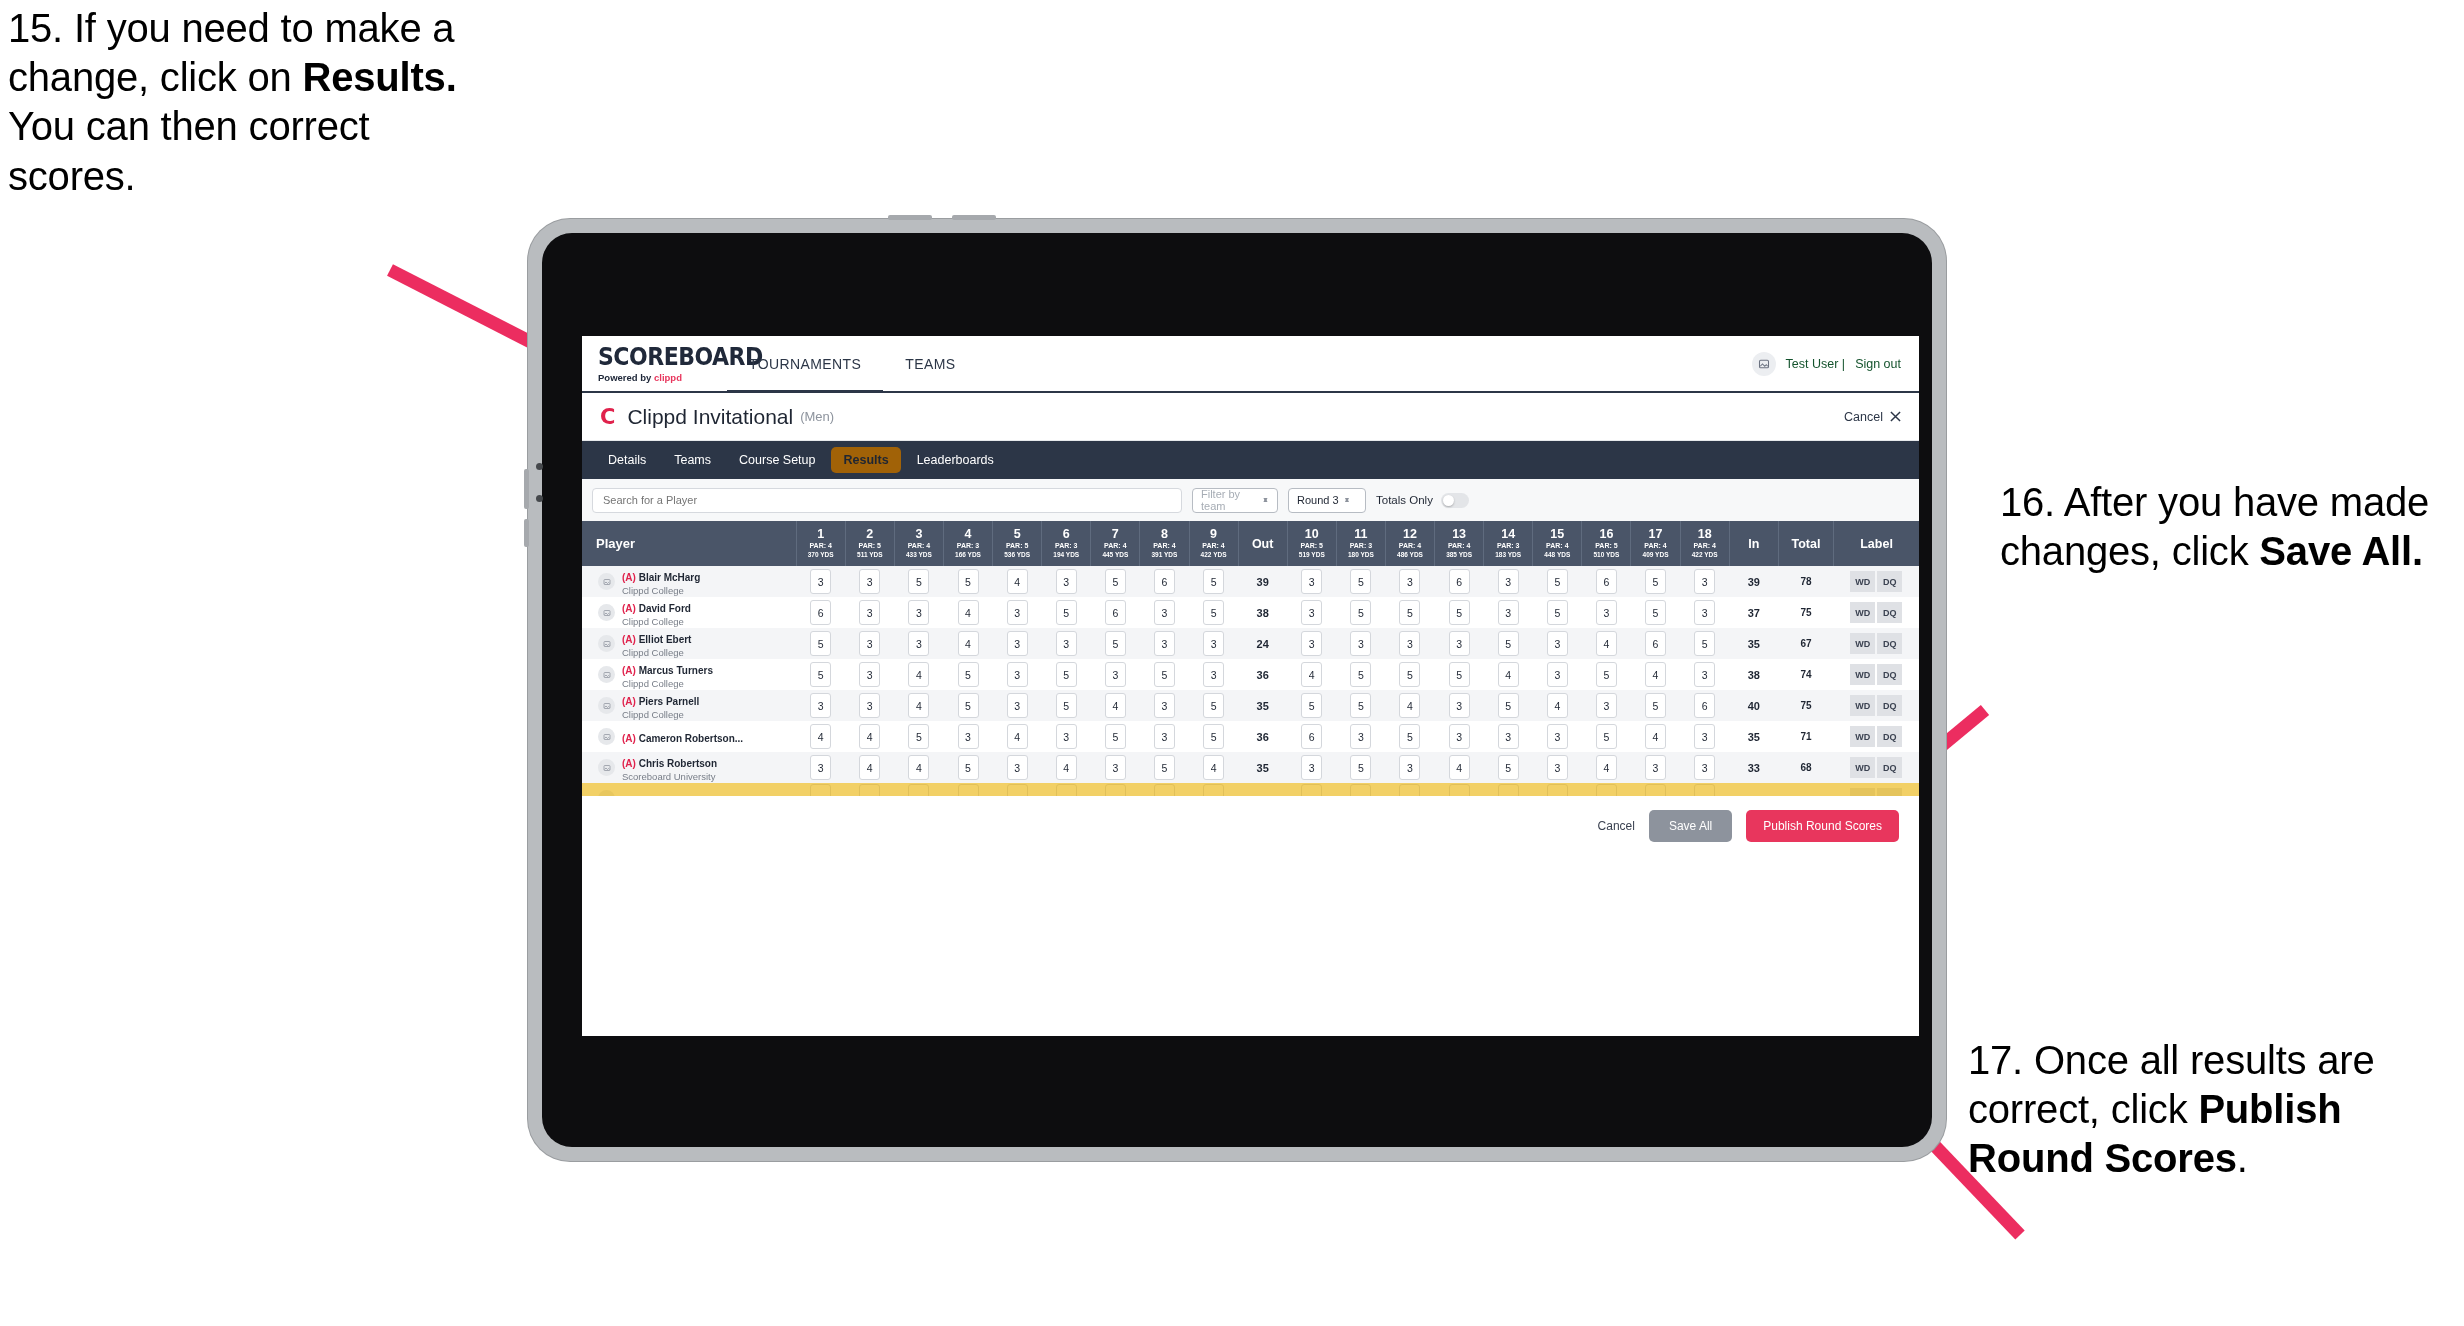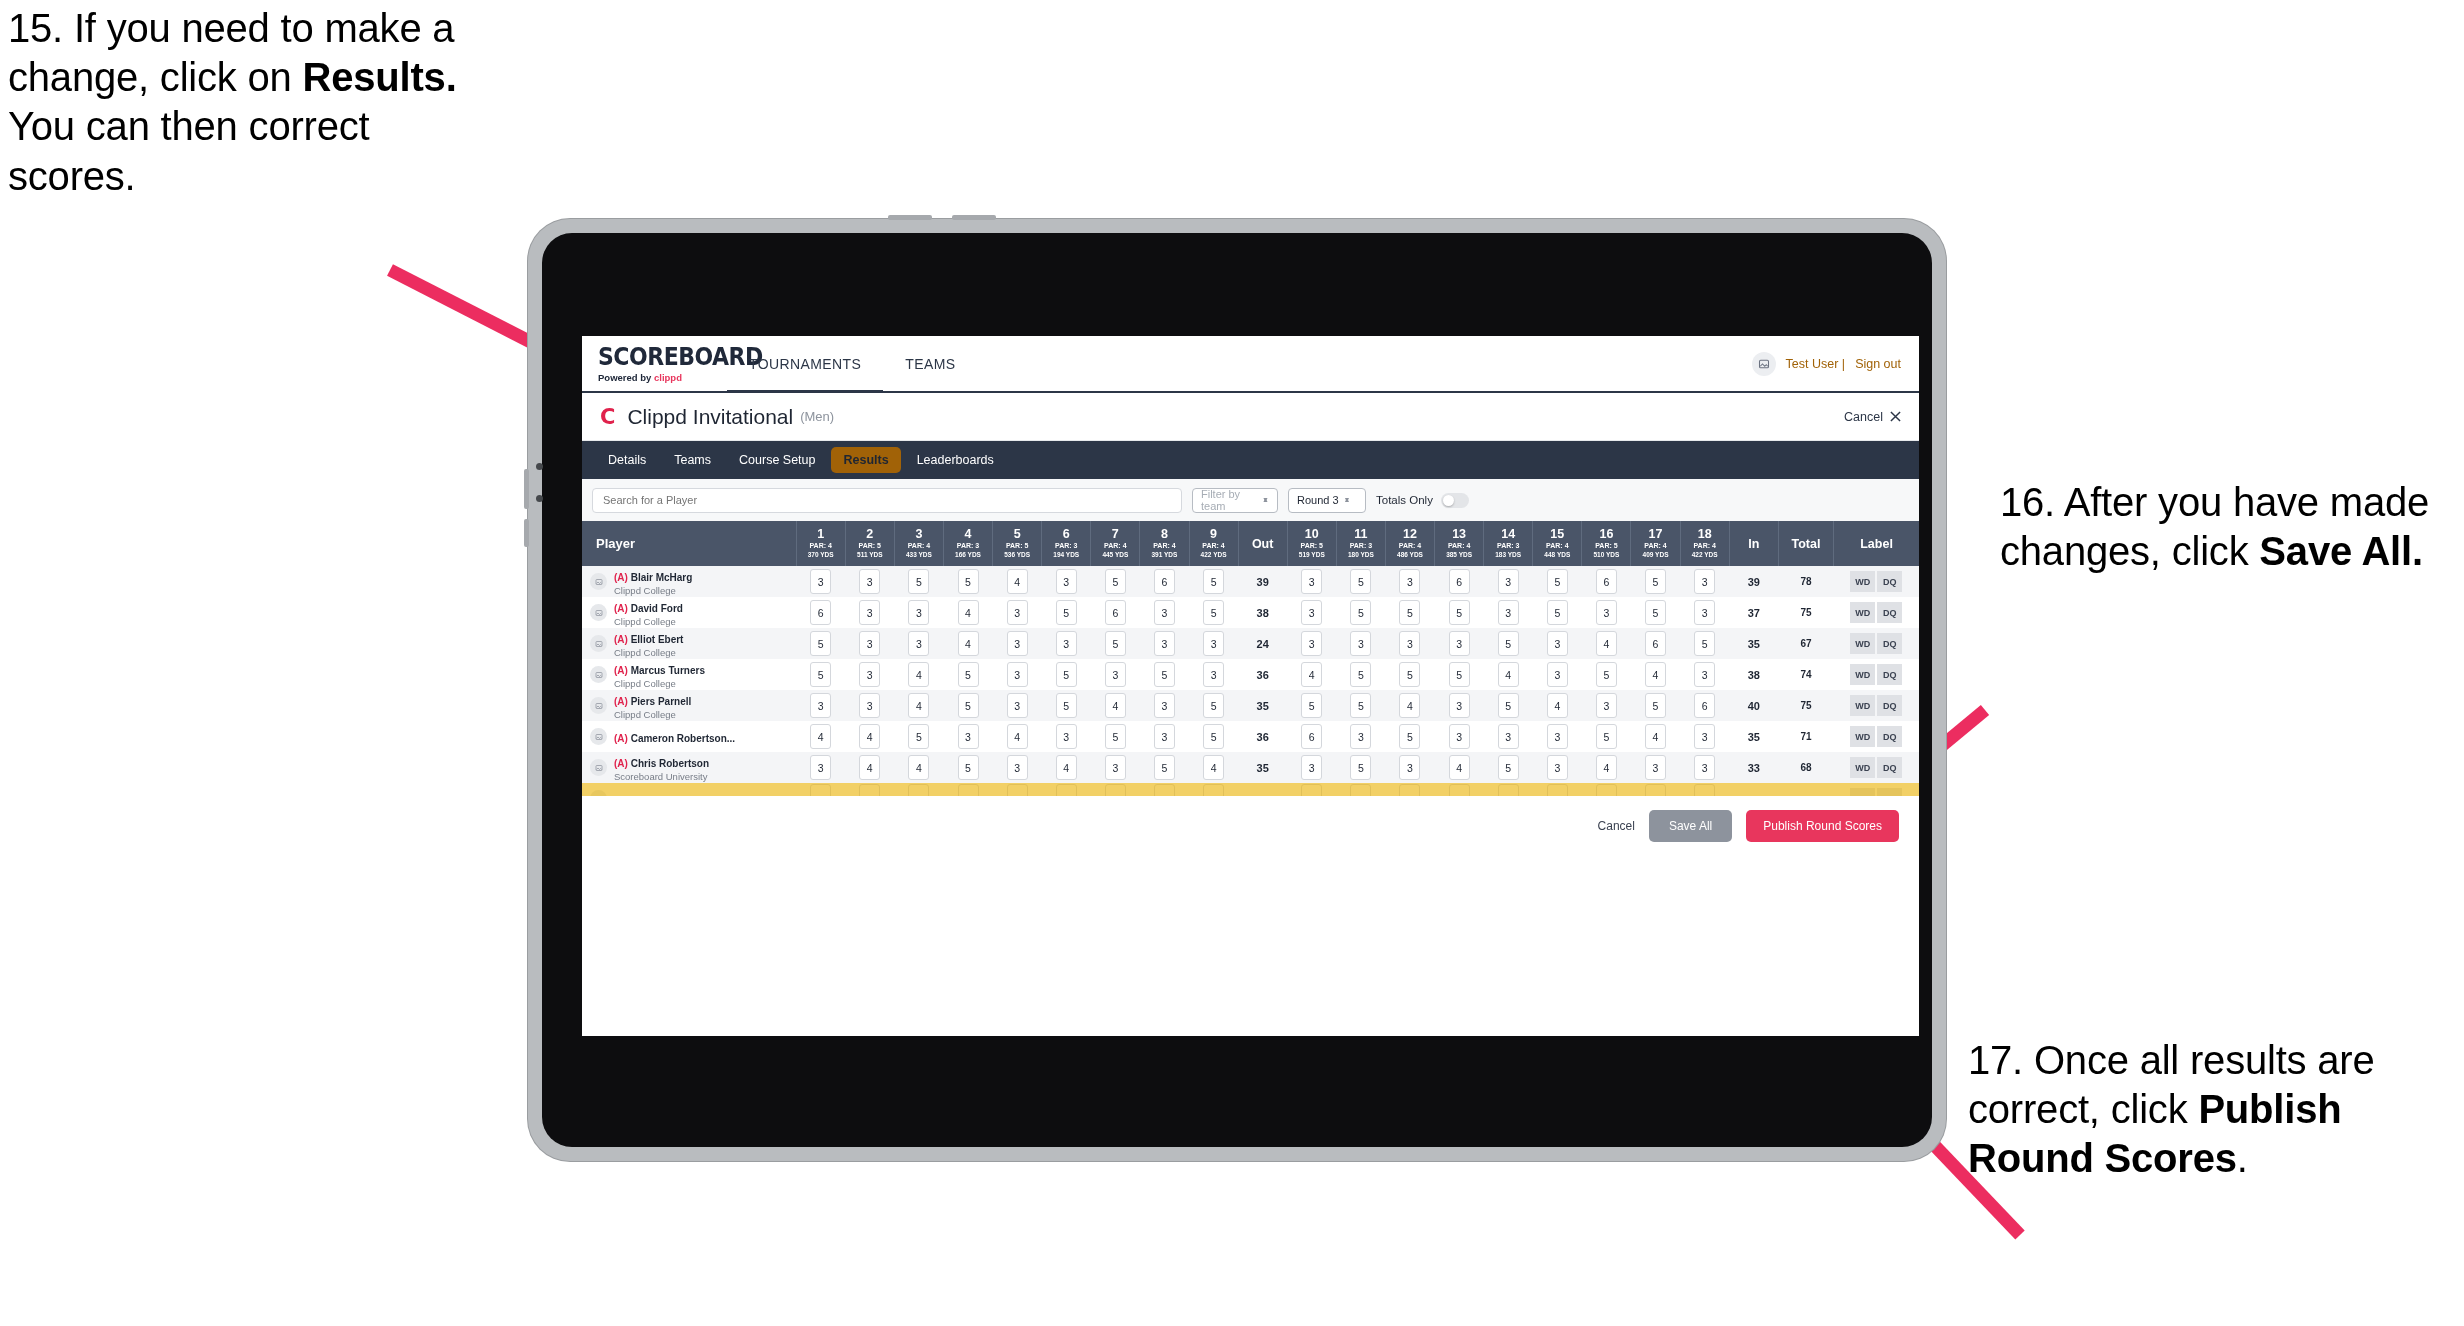--- a/index.html
+++ b/index.html
@@ -41,21 +41,21 @@
   #topbar{height:55px;background:#ffffff;display:flex;align-items:stretch;
           border-bottom:2px solid #2c3647;position:relative;}
   #logo-block{width:145px;display:flex;flex-direction:column;justify-content:center;padding-left:16px;box-sizing:border-box;}
   #logo-main{font-size:22px;font-weight:800;color:#20293a;letter-spacing:-0.5px;
              font-family:"DejaVu Sans",sans-serif;transform:scaleY(1.12);}
   #logo-sub{font-size:9.5px;color:#20293a;margin-top:3px;}
   #logo-sub span{color:#ec3a5f;font-weight:700;}
   .topnav{display:flex;align-items:center;padding:3px 22px;font-size:14px;
           color:#2c3647;font-weight:500;letter-spacing:0.4px;cursor:pointer;position:relative;}
   .topnav.active::after{content:"";position:absolute;left:0;right:0;bottom:-2px;height:3px;background:#2c3647;}
-  #user-area{margin-left:auto;display:flex;align-items:center;gap:10px;padding-right:18px;font-size:12.5px;color:#a16207;}
+  #user-area{margin-left:auto;display:flex;align-items:center;gap:10px;padding-right:18px;font-size:12.5px;color:#14532d;}
   .avatar{width:24px;height:24px;border-radius:50%;background:#eceef1;display:flex;align-items:center;justify-content:center;}
   .avatar svg{width:12px;height:12px;}
   #signout{cursor:pointer;}
 
   
   #tour-head{height:47px;display:flex;align-items:center;padding:0 18px;background:#fff;
              border-bottom:1px solid #e7e9ec;}
   #tour-logo{font-size:21px;font-weight:800;color:#e0224c;margin-right:12px;font-family:"DejaVu Sans",sans-serif;}
   #tour-name{font-size:21px;color:#1f2633;font-weight:500;}
   #tour-gender{font-size:13px;color:#8d939d;margin-left:7px;}
@@ -92,21 +92,21 @@
   th#th-player{width:125px;text-align:left;padding-left:14px;font-size:13px;font-weight:600;}
   th.agg{width:31px;font-size:12.5px;font-weight:700;}
   th.total{width:35px;font-size:12.5px;font-weight:700;}
   th.label{width:55px;font-size:12.5px;font-weight:700;border-right:none;}
 
   tbody tr{height:31px;}
   tbody tr.odd{background:#f4f5f7;}
   tbody tr.even{background:#ffffff;}
   td{padding:0;text-align:center;vertical-align:middle;}
   td.playercell{text-align:left;}
-  .pwrap{display:flex;align-items:center;gap:7px;padding-left:8px;}
+  .pwrap{display:flex;align-items:center;gap:7px;padding-left:16px;}
   .pavatar{width:17px;height:17px;border-radius:50%;background:#e6e8eb;flex:0 0 auto;
            display:flex;align-items:center;justify-content:center;}
   .pavatar svg{width:8px;height:8px;}
   .pname{font-size:10px;font-weight:700;color:#1f2633;line-height:1.25;}
   .pname i{color:#e0224c;font-style:normal;}
   .pteam{font-size:9.5px;color:#777d87;line-height:1.25;}
   .scorebox{display:inline-flex;align-items:center;justify-content:center;
     width:19px;height:23px;border:1px solid #d4d7dc;border-radius:3px;background:#fff;
     font-size:10.5px;color:#1f2633;}
   td.agg{font-size:11px;font-weight:700;color:#1f2633;}

